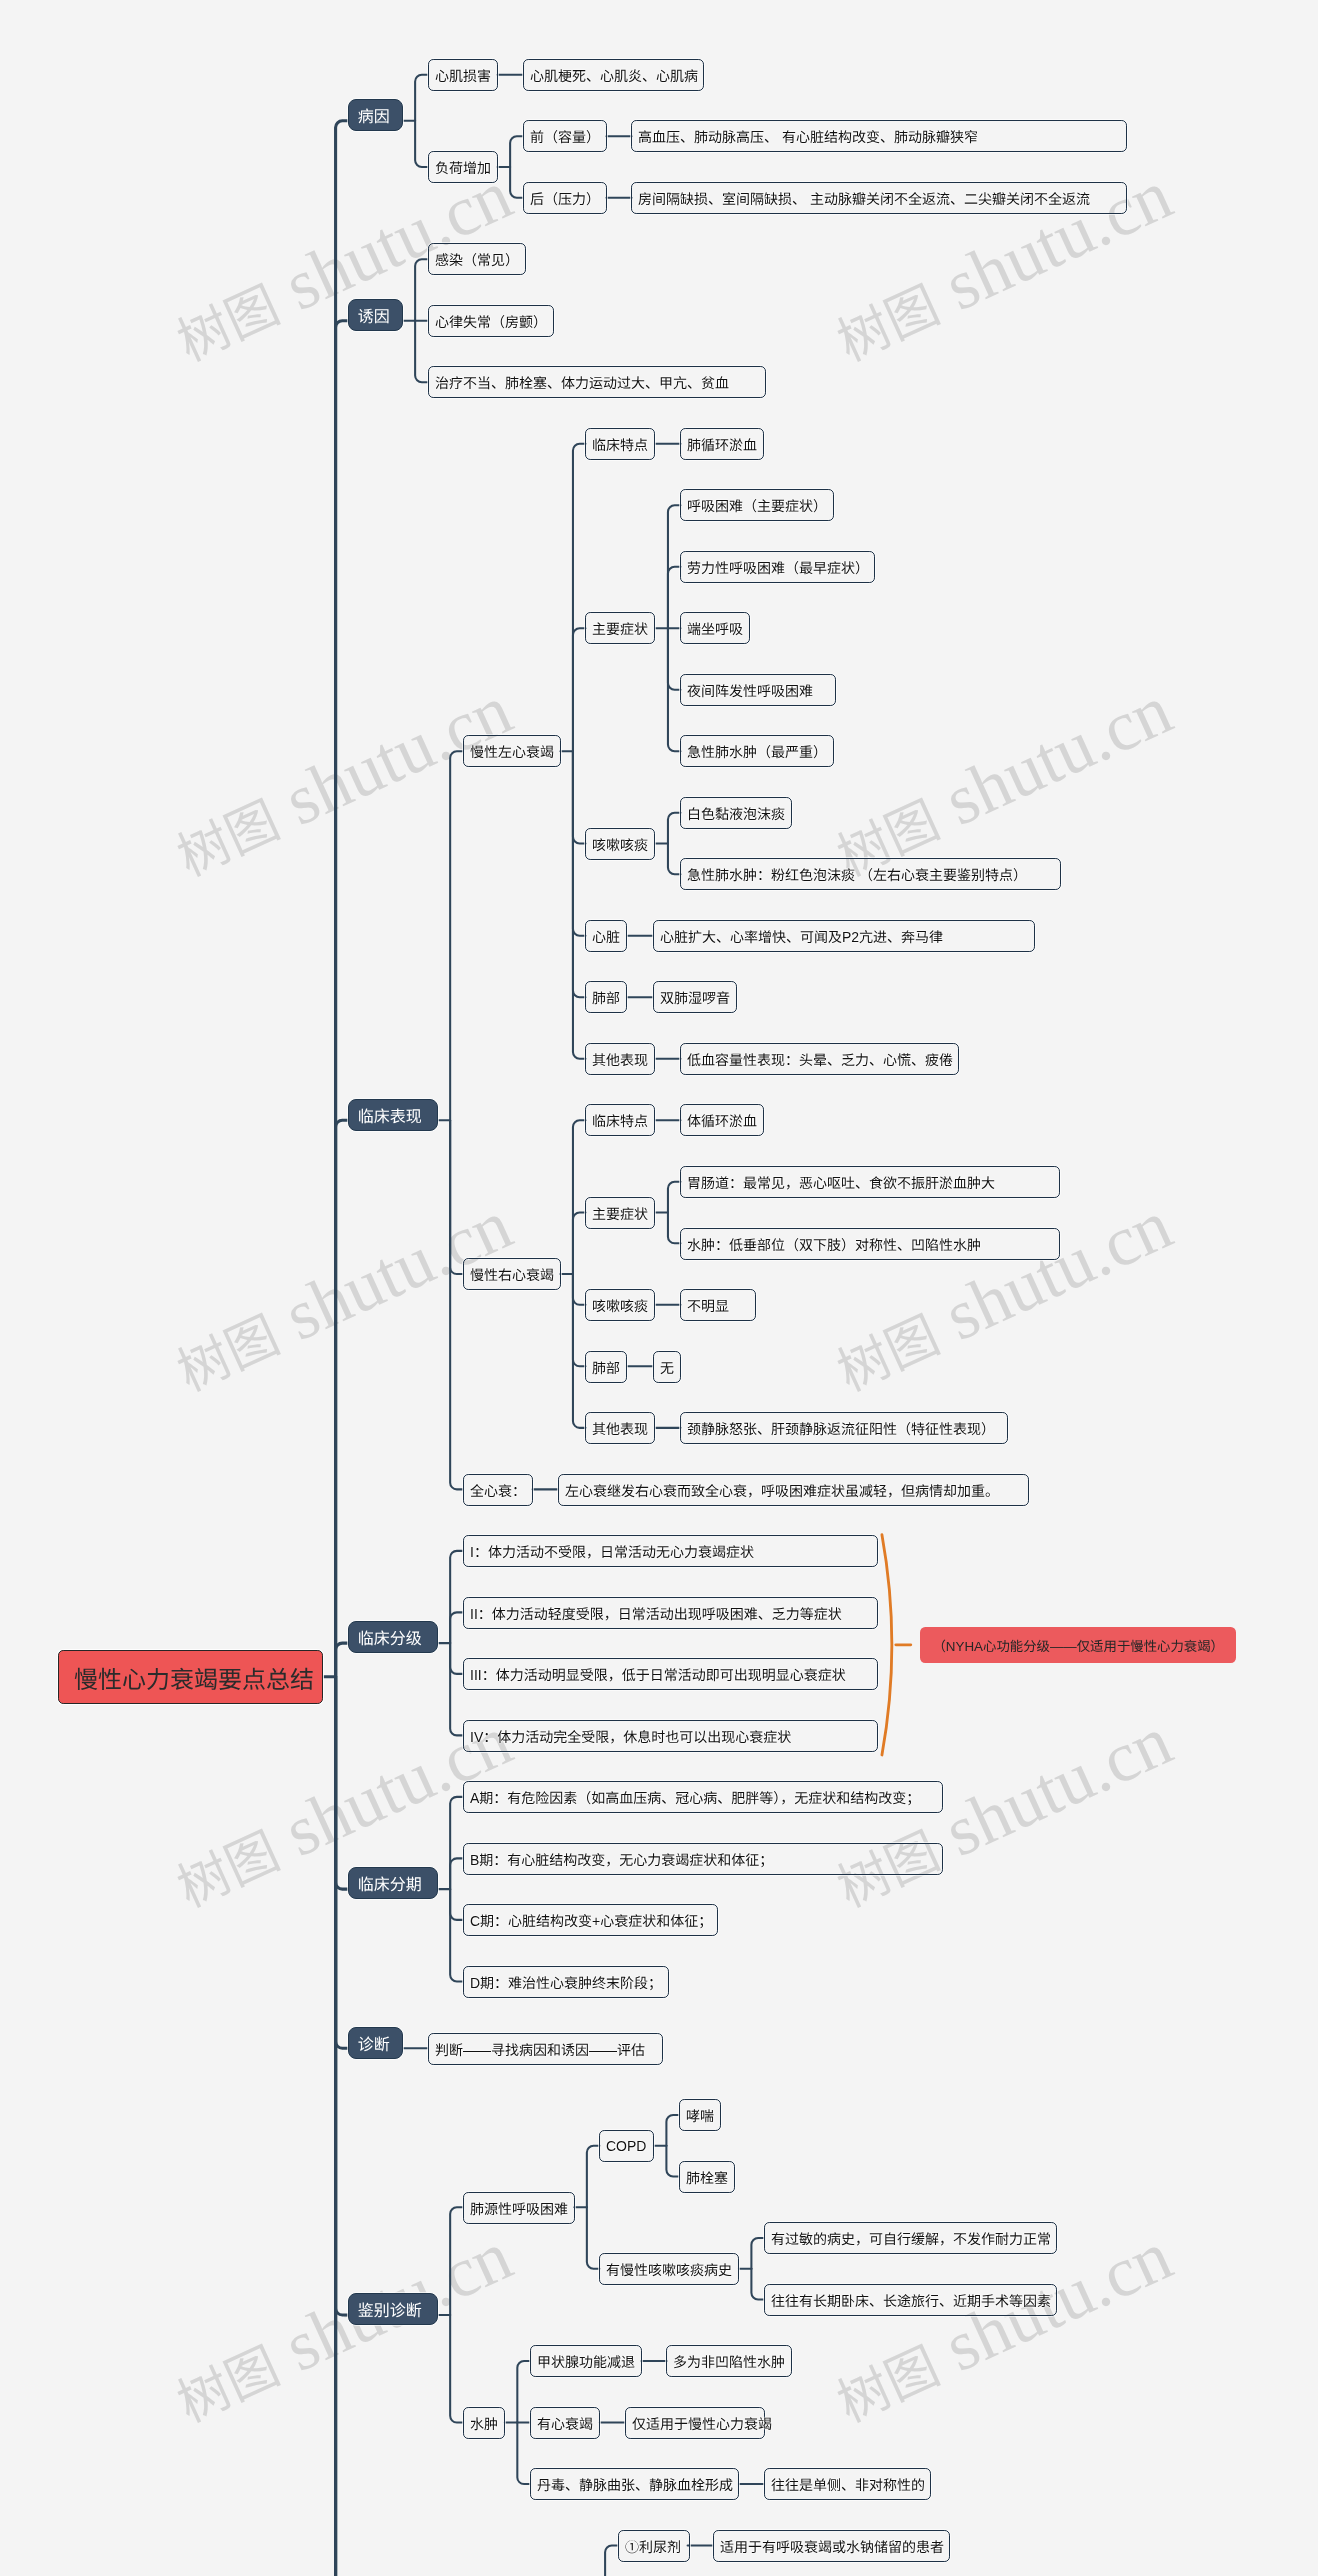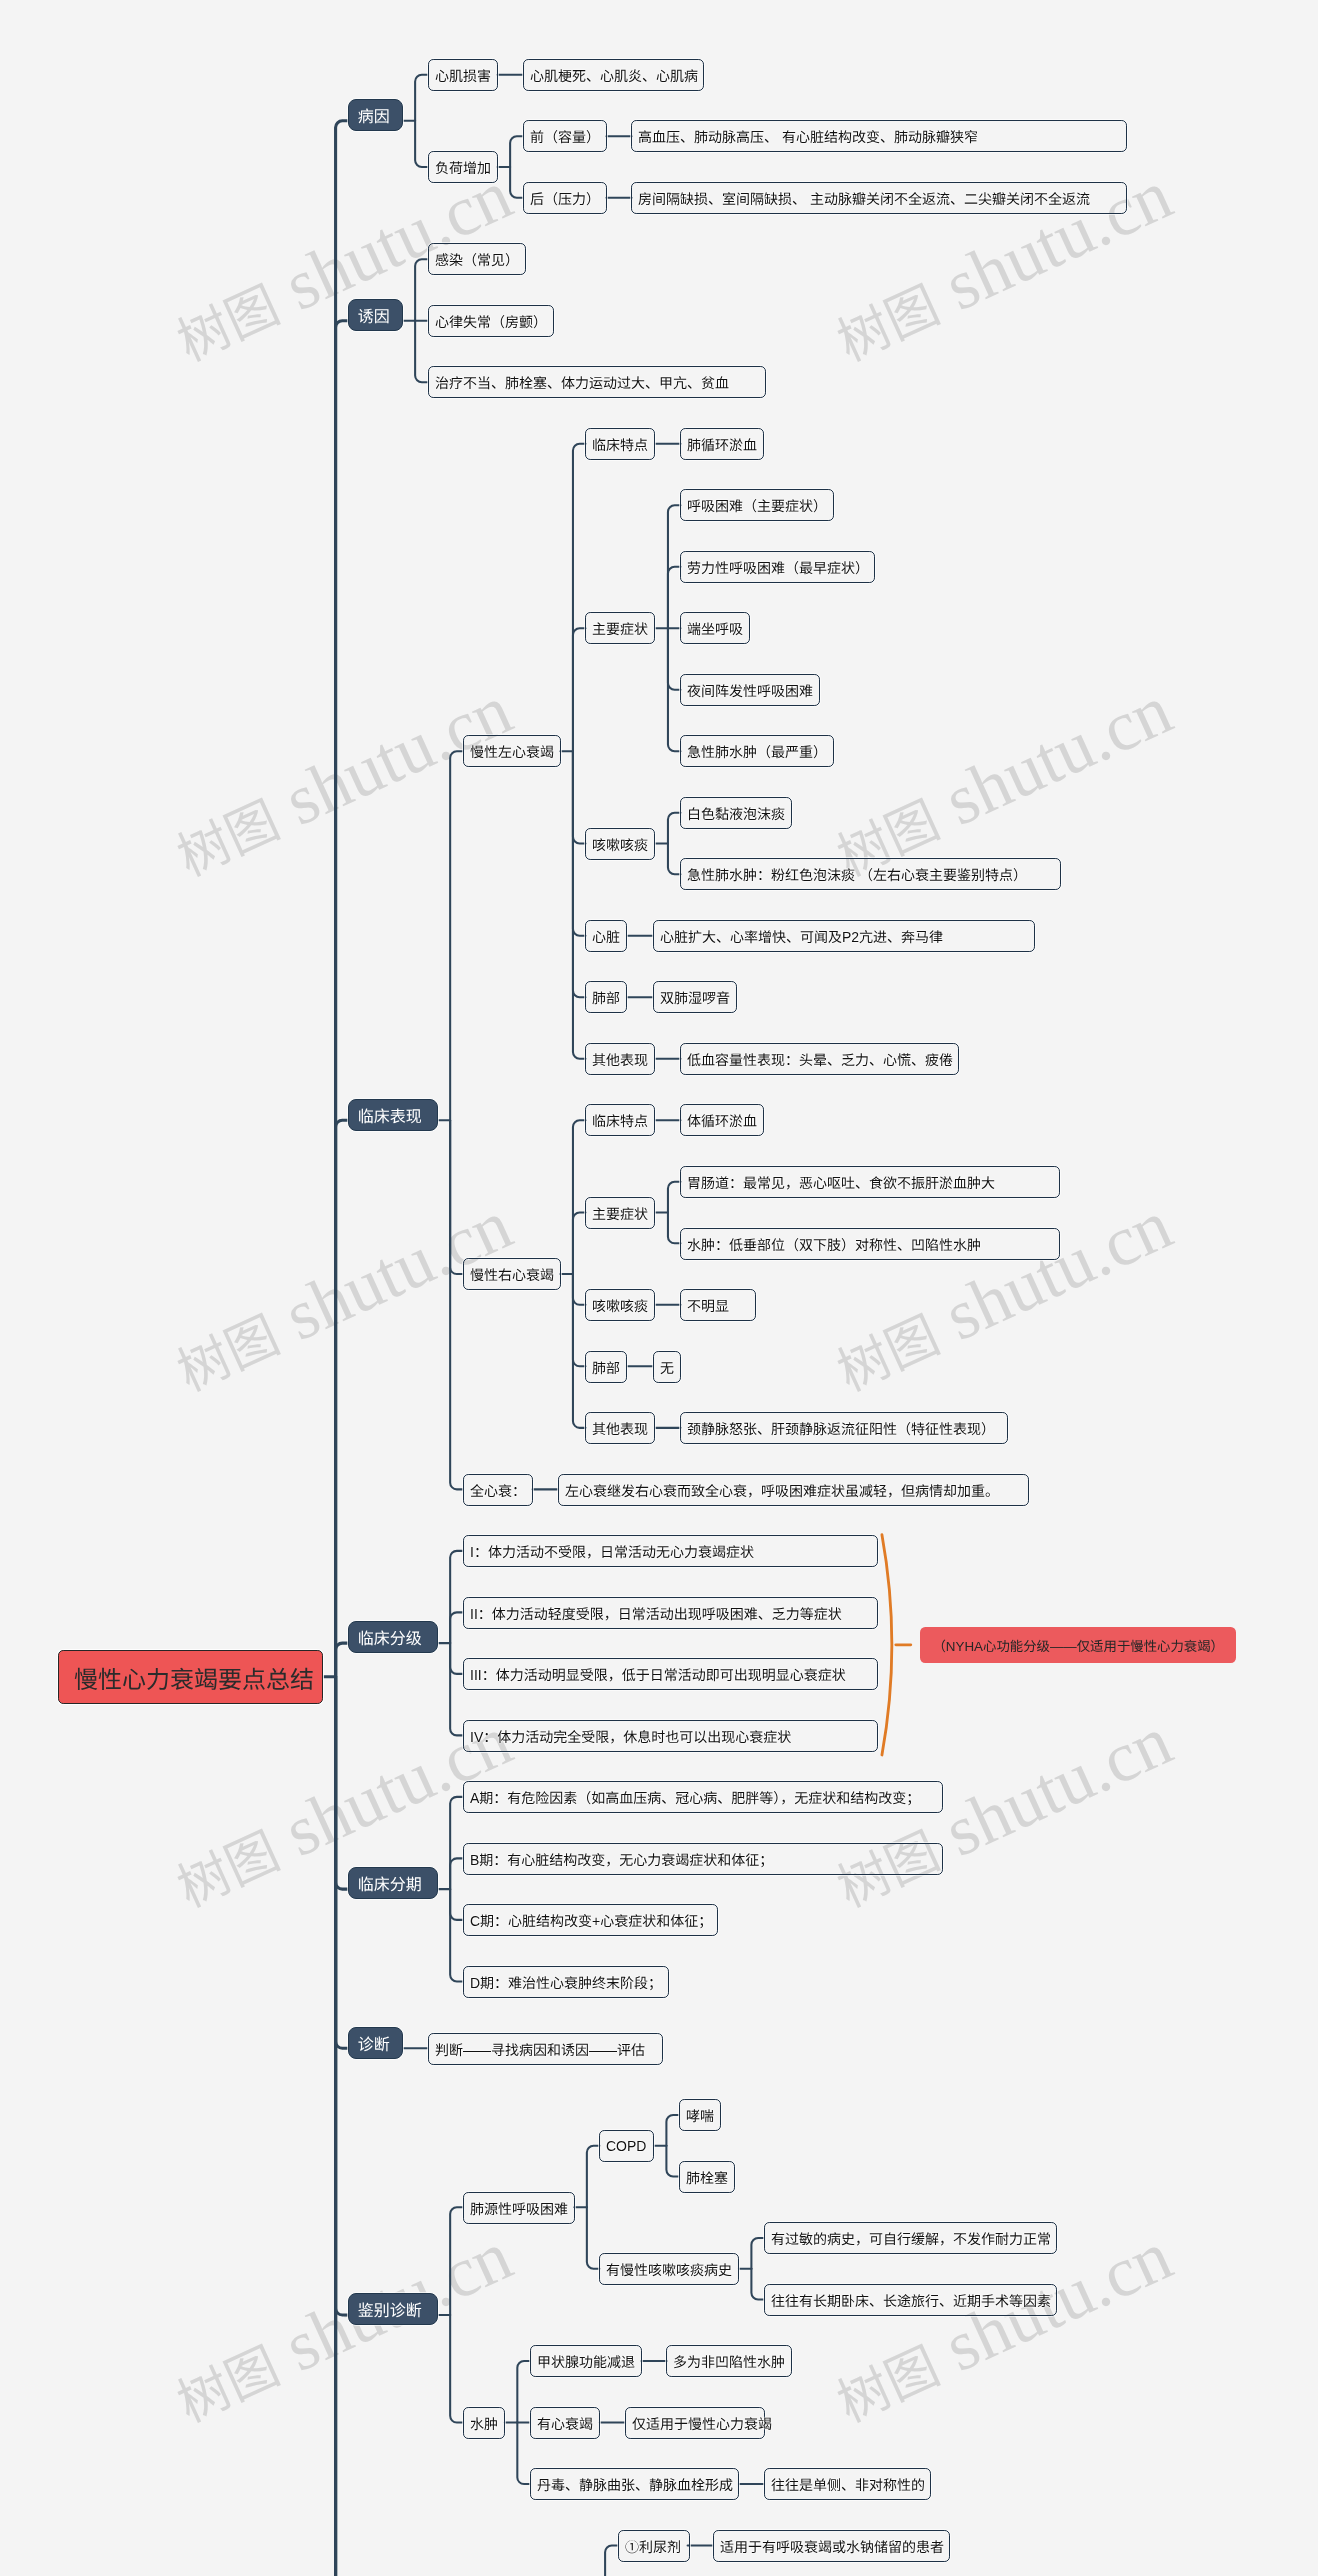--- a/index.html
+++ b/index.html
@@ -188,21 +188,21 @@
     <div class="node n-default" style="left: 428px; top: 305px; width: 126px;">心律失常（房颤）</div>
     <div class="node n-default" style="left: 428px; top: 366px; width: 338px;">治疗不当、肺栓塞、体力运动过大、甲亢、贫血</div>
     <div class="node n-lvl1" style="left: 348px; top: 1099px; width: 90px;">临床表现</div>
     <div class="node n-default" style="left: 463px; top: 735px; width: 98px;">慢性左心衰竭</div>
     <div class="node n-default" style="left: 585px; top: 428px; width: 70px;">临床特点</div>
     <div class="node n-default" style="left: 680px; top: 428px; width: 84px;">肺循环淤血</div>
     <div class="node n-default" style="left: 585px; top: 612px; width: 70px;">主要症状</div>
     <div class="node n-default" style="left: 680px; top: 489px; width: 154px;">呼吸困难（主要症状）</div>
     <div class="node n-default" style="left: 680px; top: 551px; width: 195px;">劳力性呼吸困难（最早症状）</div>
     <div class="node n-default" style="left: 680px; top: 612px; width: 70px;">端坐呼吸</div>
-    <div class="node n-default" style="left: 680px; top: 674px; width: 140px;">夜间阵发性呼吸困难</div>
+    <div class="node n-default" style="left: 680px; top: 674px; width: 156px;">夜间阵发性呼吸困难</div>
     <div class="node n-default" style="left: 680px; top: 735px; width: 154px;">急性肺水肿（最严重）</div>
     <div class="node n-default" style="left: 585px; top: 828px; width: 70px;">咳嗽咳痰</div>
     <div class="node n-default" style="left: 680px; top: 797px; width: 112px;">白色黏液泡沫痰</div>
     <div class="node n-default" style="left: 680px; top: 858px; width: 381px;">急性肺水肿：粉红色泡沫痰 （左右心衰主要鉴别特点）</div>
     <div class="node n-default" style="left: 585px; top: 920px; width: 42px;">心脏</div>
     <div class="node n-default" style="left: 653px; top: 920px; width: 382px;">心脏扩大、心率增快、可闻及P2亢进、奔马律</div>
     <div class="node n-default" style="left: 585px; top: 981px; width: 42px;">肺部</div>
     <div class="node n-default" style="left: 653px; top: 981px; width: 84px;">双肺湿啰音</div>
     <div class="node n-default" style="left: 585px; top: 1043px; width: 70px;">其他表现</div>
     <div class="node n-default" style="left: 680px; top: 1043px; width: 279px;">低血容量性表现：头晕、乏力、心慌、疲倦</div>

